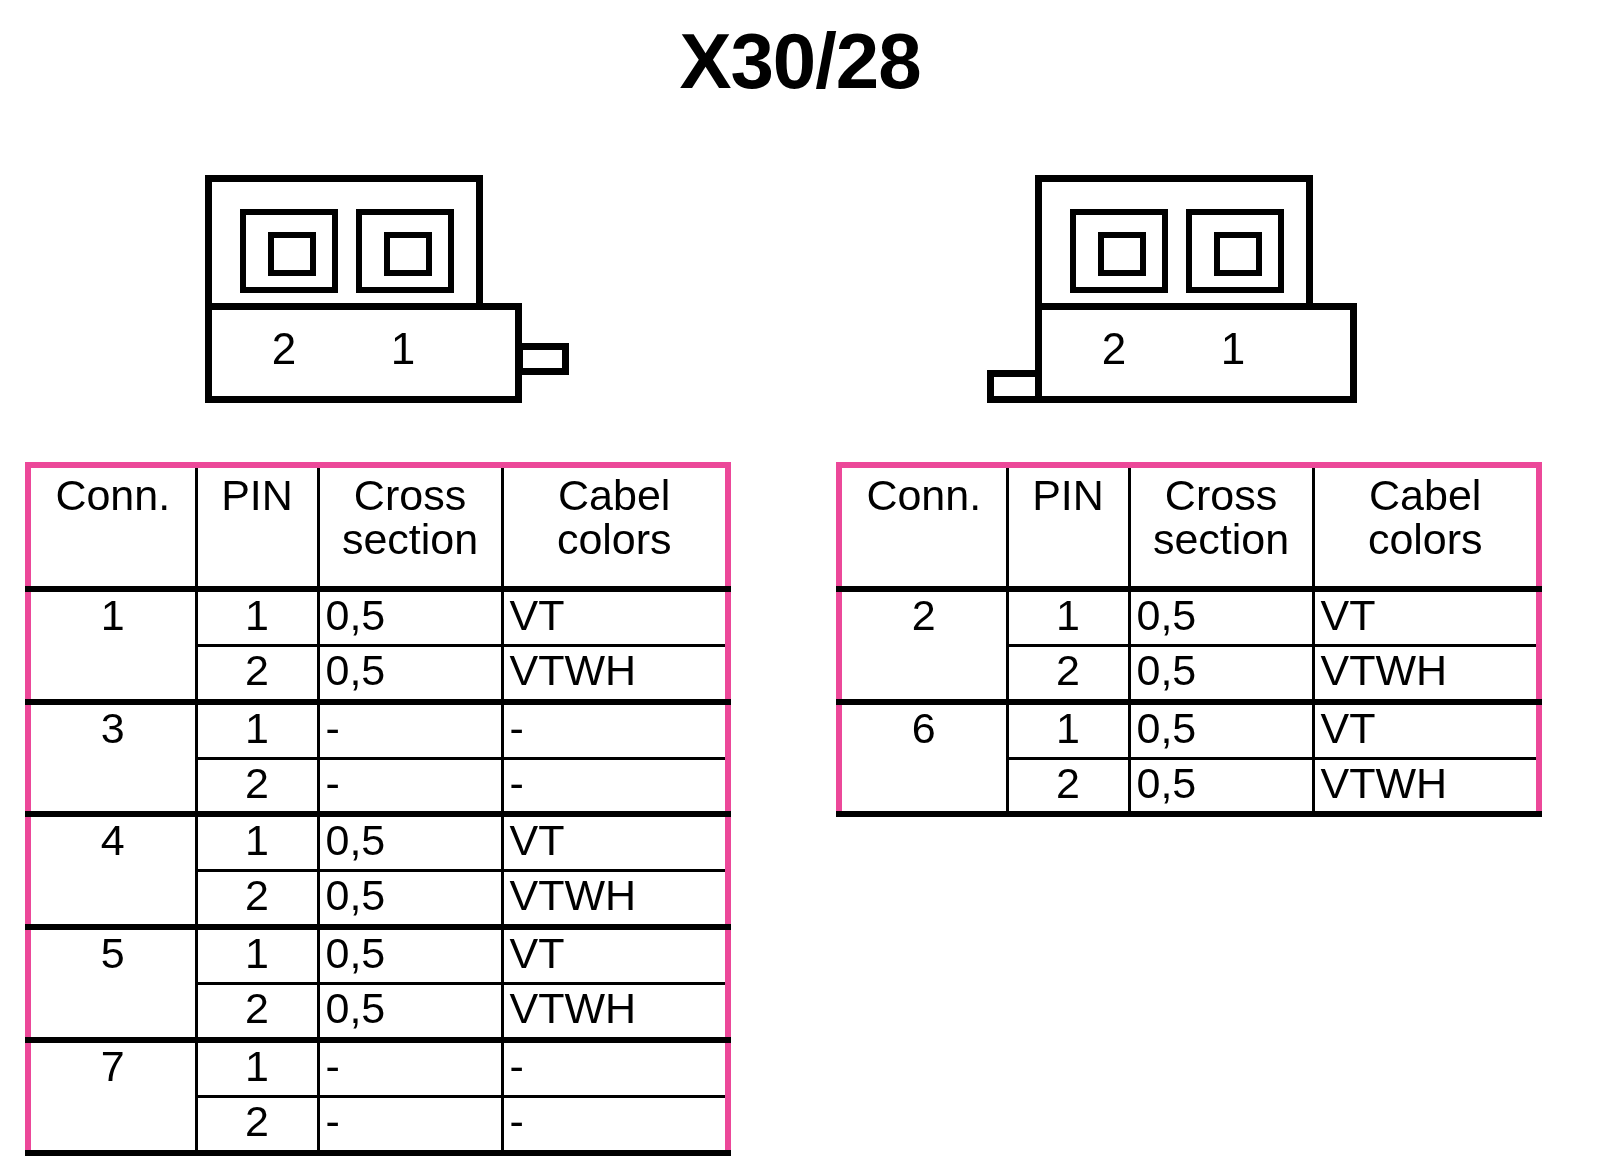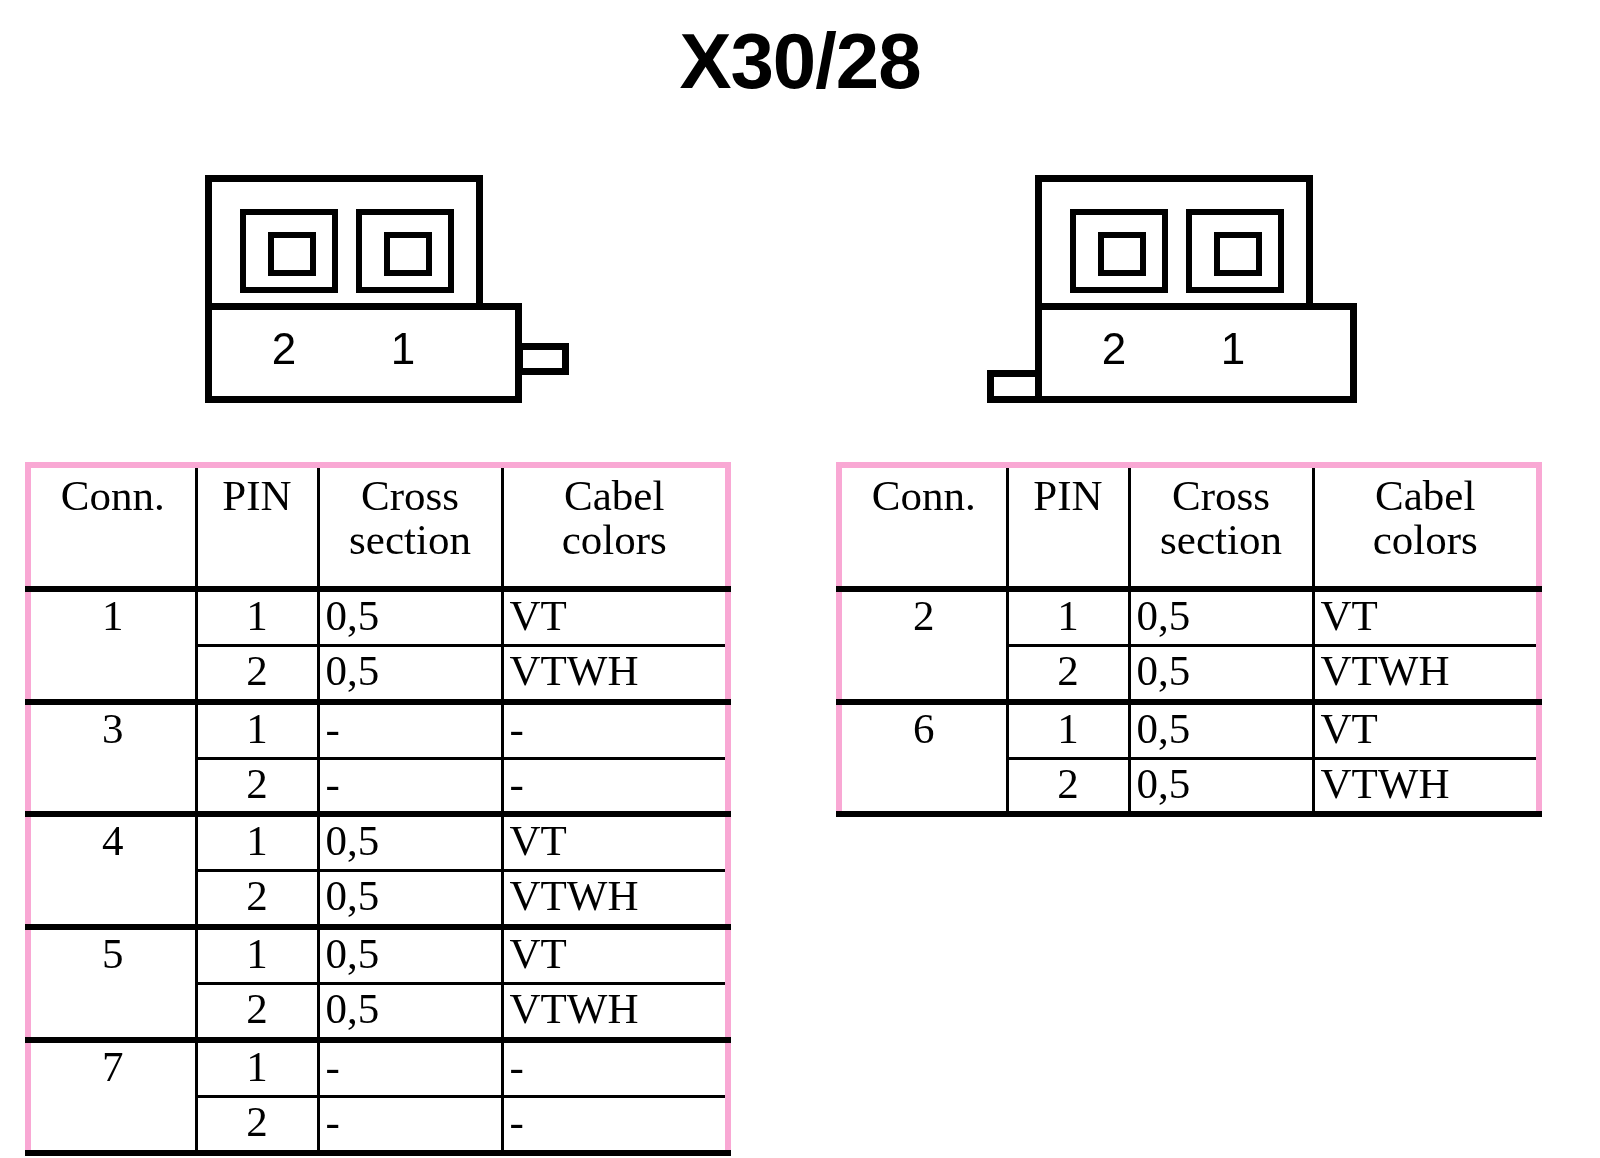--- a/index.html
+++ b/index.html
@@ -107,22 +107,21 @@
     margin-left: 15px;
   }
   .wtable tr.grp-top td {
     border-top-width: 6px;
   }
   .wtable tr.grp-bot td {
     border-bottom-width: 6px;
   }
   
   .wtable {
-    border: 6px solid #f9a8d4;
-    font-family: Liberation Serif, serif;
+    border: 6px solid #ec4899;
   }
 </style>
 </head>
 <body>
 
 <div id="page-title">X30/28</div>
 
 <div class="connector" style="left:200px; top:170px; width:380px; height:240px;">
 
   <div class="conn-upper" style="left:5px; top:5px; width:278px; height:135px;">

